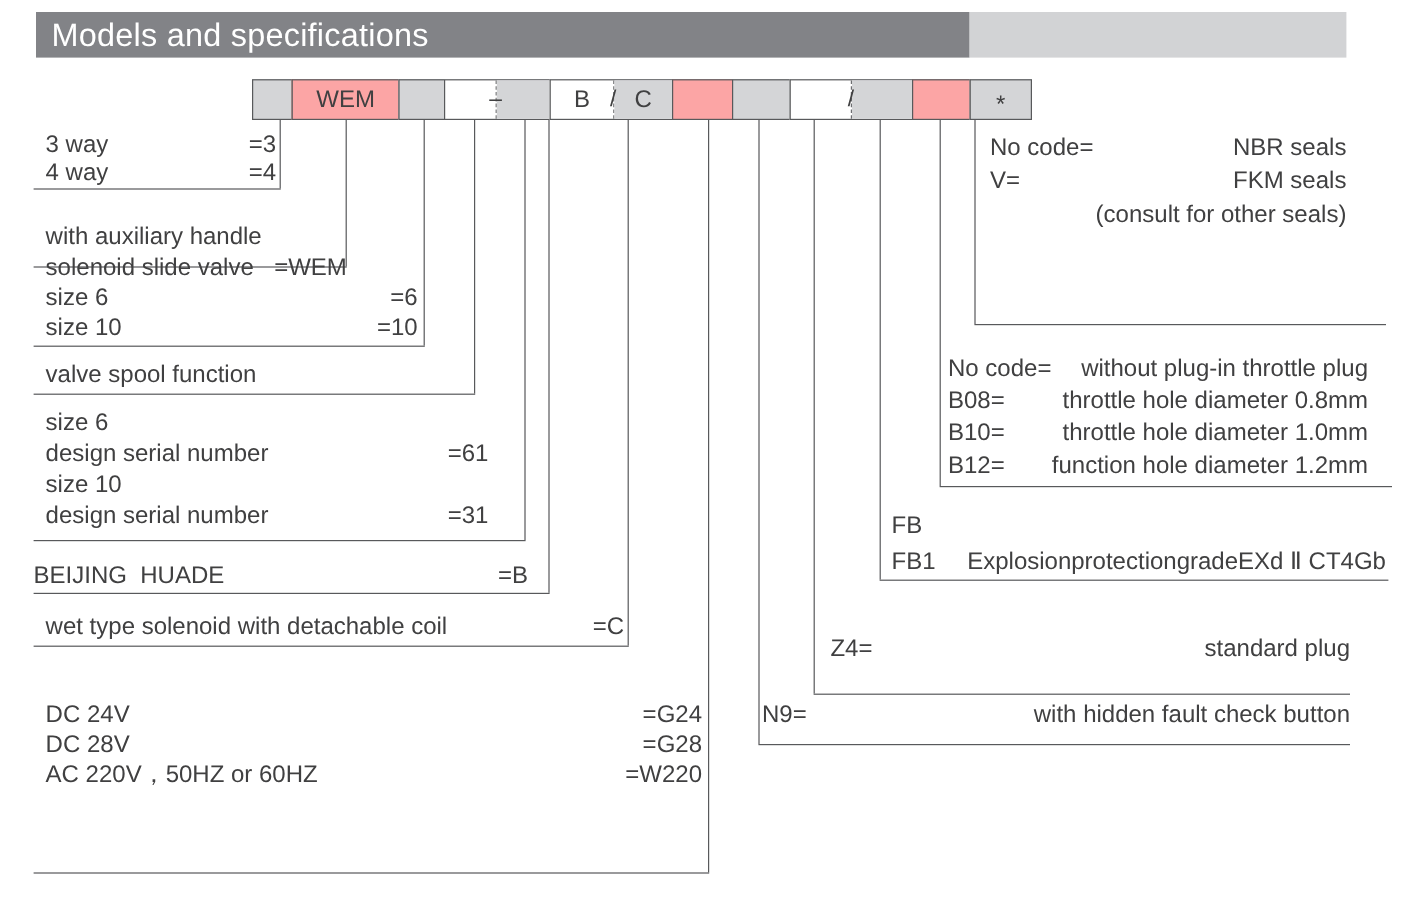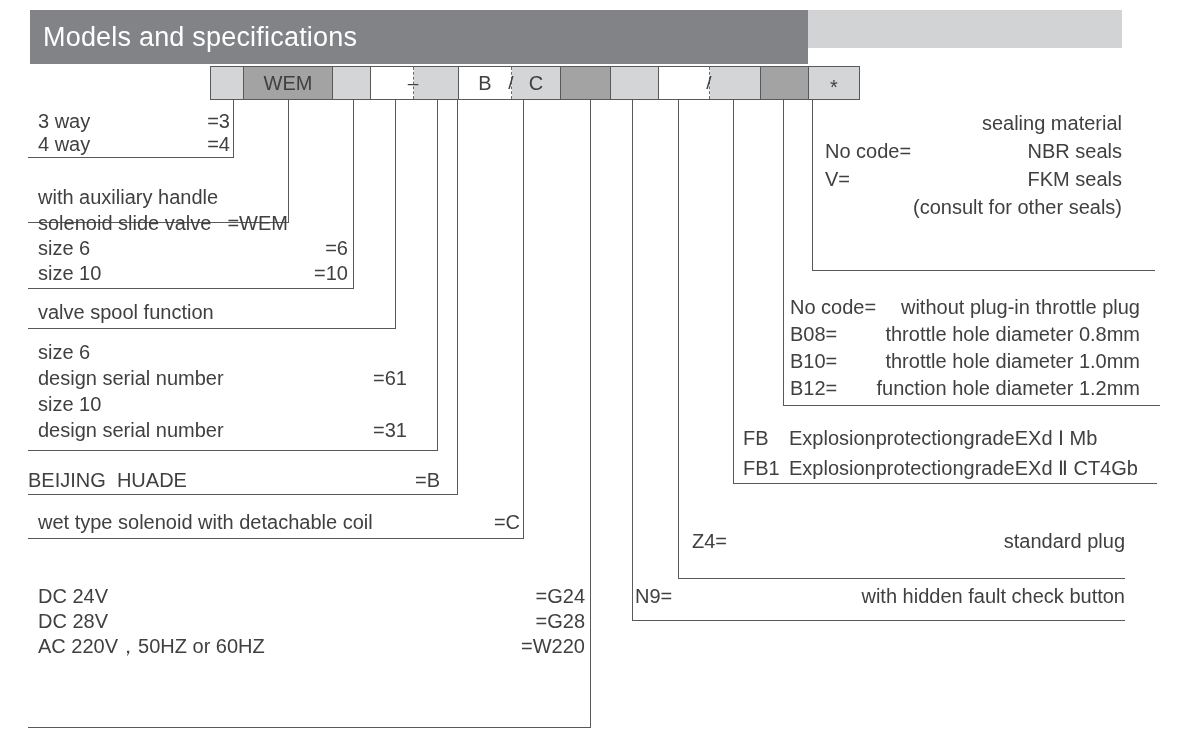--- a/index.html
+++ b/index.html
@@ -1,40 +1,40 @@
 <!DOCTYPE html>
 <html><head>
 <meta charset="utf-8">
 <style>
   html,body{margin:0;padding:0;background:#ffffff;}
   #canvas{
     position:relative;width:1179px;height:754px;background:#ffffff;overflow:hidden;
     font-family:"Liberation Sans", sans-serif;color:#404041;
   }
   
-  .hdr-dark{position:absolute;left:30px;top:10px;width:778px;height:54px;background:#828387;
+  .hdr-dark{position:absolute;left:30px;top:10px;width:778px;height:38px;background:#828387;
     display:flex;align-items:center;padding-left:13px;box-sizing:border-box;}
   .hdr-dark span{color:#ffffff;font-size:27px;letter-spacing:0.2px;white-space:pre;}
   .hdr-light{position:absolute;left:808px;top:10px;width:314px;height:38px;background:#d2d3d5;}
   
   .cell{position:absolute;top:66px;height:34px;border:1px solid #58595b;box-sizing:border-box;
-    display:flex;align-items:center;justify-content:center;font-size:20px;background:#a3a3a3;white-space:pre;}
+    display:flex;align-items:center;justify-content:center;font-size:20px;background:#fca5a5;white-space:pre;}
   .cell.gray{background:#d4d5d7;}
   .cell-split{position:absolute;top:66px;height:34px;border:1px solid #58595b;box-sizing:border-box;display:flex;background:#ffffff;}
   .half{height:100%;display:flex;align-items:center;justify-content:center;font-size:20px;white-space:pre;}
   .half.gray{background:#d4d5d7;}
   .dash-divider{width:0;height:100%;border-left:1px dashed #6d6e71;}
   .div-glyph{position:absolute;top:0;height:100%;display:flex;align-items:center;transform:translateX(-50%);font-size:19px;z-index:2;}
   .star{padding-top:9px;font-size:20px;}
   
   .vline{position:absolute;width:1px;background:#58595b;}
   .hline{position:absolute;height:1px;background:#58595b;}
   
   .lblock{position:absolute;font-size:20px;color:#404041;}
-  .lrow{display:flex;justify-content:space-between;align-items:baseline;white-space:pre;}
+  .lrow{display:flex;justify-content:space-between;align-items:baseline;white-space:pre;gap:17px;}
   .lrow .lbl{white-space:pre;}
   .lrow .code{white-space:pre;}
   .rh25 .lrow{line-height:25px;}
   .rh23 .lrow{line-height:23px;}
   .rh26 .lrow{line-height:26px;}
   .rh27 .lrow{line-height:27px;}
   .rh28 .lrow{line-height:28px;}
   .rh30 .lrow{line-height:30px;}
   .leftcode .lrow{justify-content:flex-start;}
   .leftcode .code{display:inline-block;min-width:46px;}
@@ -143,35 +143,34 @@
     <div class="lrow"><span class="lbl">wet type solenoid with detachable coil</span><span class="code">=C</span></div>
   </div>
 
   <div class="lblock rh25" style="left:38px;top:584px;width:547px;">
     <div class="lrow"><span class="lbl">DC 24V</span><span class="code">=G24</span></div>
     <div class="lrow"><span class="lbl">DC 28V</span><span class="code">=G28</span></div>
     <div class="lrow"><span class="lbl">AC 220V，50HZ or 60HZ</span><span class="code">=W220</span></div>
   </div>
 
   <div class="lblock rh28" style="left:825px;top:109px;width:297px;">
-    <div class="lrow"><span class="code"></span><span class="lbl">sealing material</span></div>
     <div class="lrow"><span class="code">No code=</span><span class="lbl">NBR seals</span></div>
     <div class="lrow"><span class="code">V=</span><span class="lbl">FKM seals</span></div>
     <div class="lrow"><span class="code"></span><span class="lbl">(consult for other seals)</span></div>
   </div>
 
   <div class="lblock rh27" style="left:790px;top:294px;width:350px;">
     <div class="lrow"><span class="code">No code=</span><span class="lbl">without plug-in throttle plug</span></div>
     <div class="lrow"><span class="code">B08=</span><span class="lbl">throttle hole diameter 0.8mm</span></div>
     <div class="lrow"><span class="code">B10=</span><span class="lbl">throttle hole diameter 1.0mm</span></div>
     <div class="lrow"><span class="code">B12=</span><span class="lbl">function hole diameter 1.2mm</span></div>
   </div>
 
   <div class="lblock rh30 leftcode" style="left:743px;top:423px;width:415px;">
-    <div class="lrow"><span class="code">FB</span><span class="lbl">ExplosionprotectiongradeEXd Ⅰ Mb</span></div>
+    <div class="lrow"><span class="code">FB</span></div>
     <div class="lrow"><span class="code">FB1</span><span class="lbl">ExplosionprotectiongradeEXd Ⅱ CT4Gb</span></div>
   </div>
 
   <div class="lblock rh28" style="left:692px;top:527px;width:433px;">
     <div class="lrow"><span class="code">Z4=</span><span class="lbl">standard plug</span></div>
   </div>
 
   <div class="lblock rh28" style="left:635px;top:582px;width:490px;">
     <div class="lrow"><span class="code">N9=</span><span class="lbl">with hidden fault check button</span></div>
   </div>

